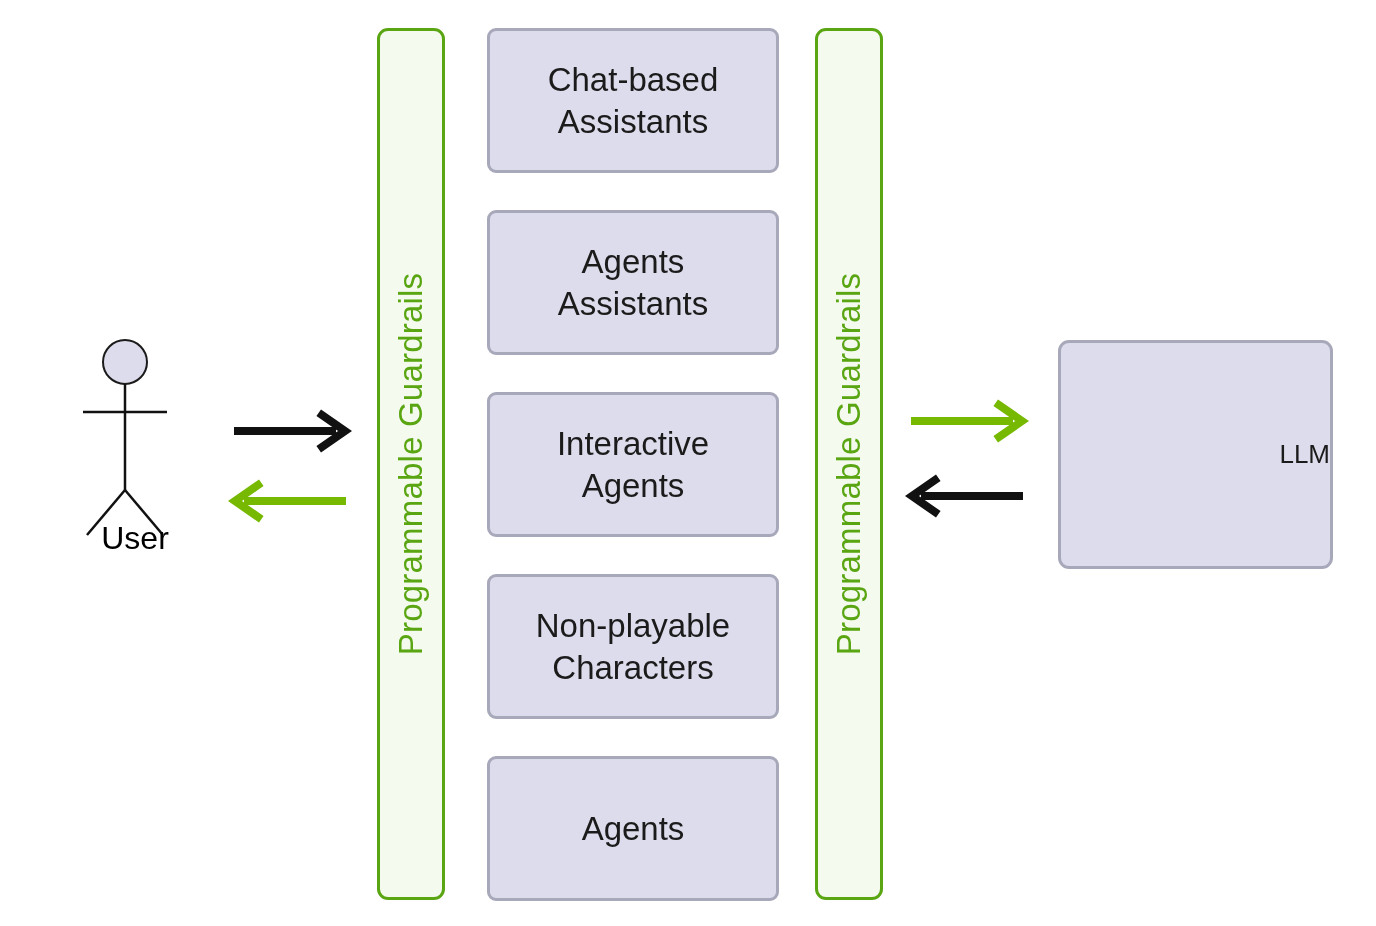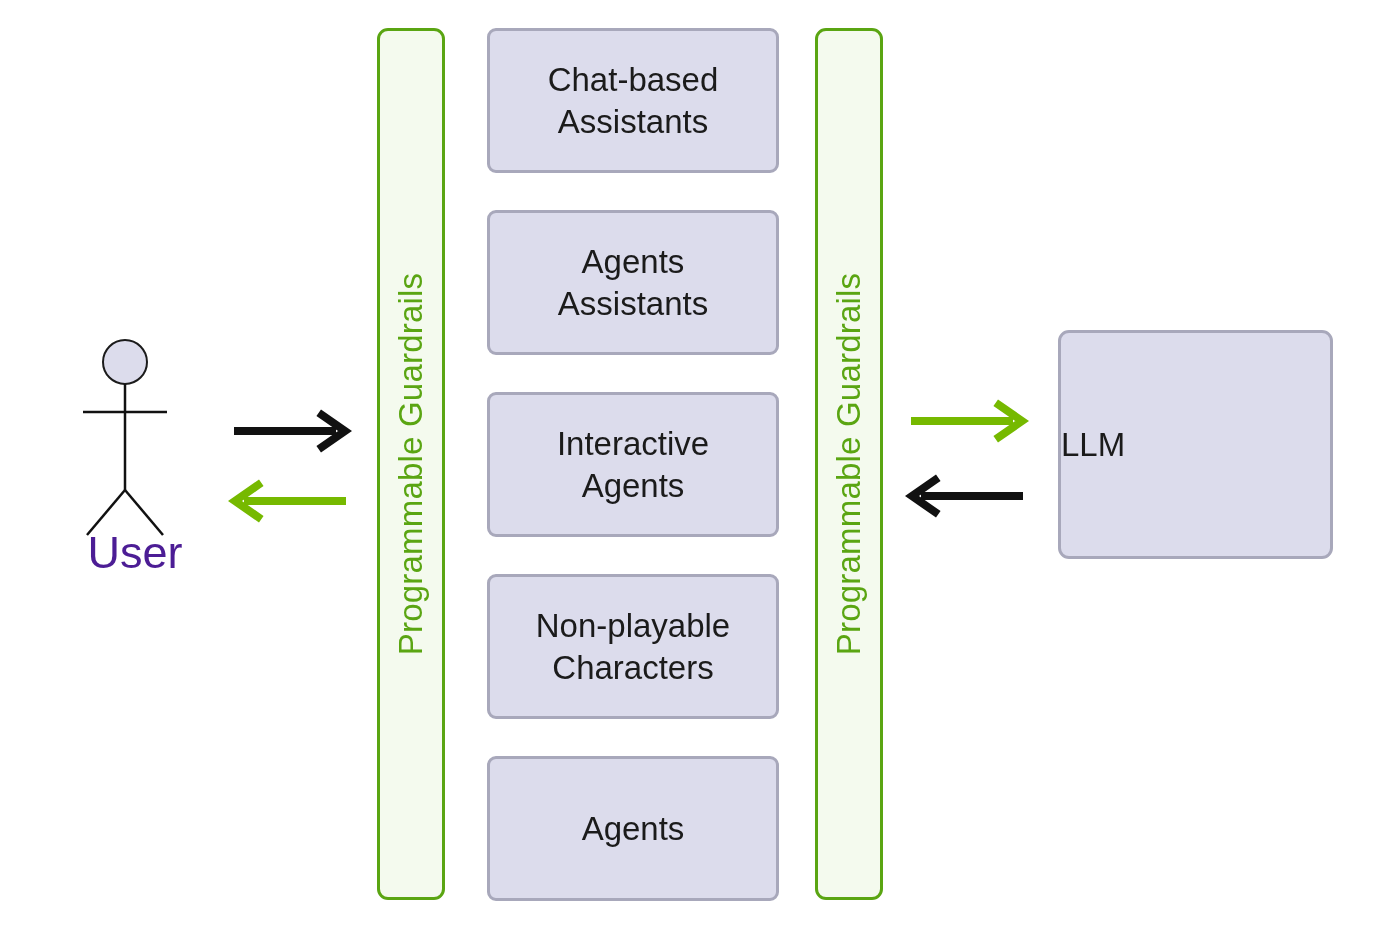--- a/index.html
+++ b/index.html
@@ -40,25 +40,25 @@
     box-sizing: border-box;
   }
   #user-body-svg {
     position: absolute;
     left: 0;
     top: 0;
   }
   #user-label {
     position: absolute;
     left: 0;
-    top: 200px;
+    top: 192px;
     width: 160px;
     text-align: center;
-    font-size: 45px;
-    color: #4c1d95;
+    font-size: 32px;
+    color: #000000;
     line-height: 1;
     letter-spacing: 0px;
   }
 
   
   .arrow-svg {
     position: absolute;
   }
 
   
@@ -109,31 +109,31 @@
     font-size: 33px;
     color: #1b1b1b;
     line-height: 1.27;
     padding: 0 10px;
   }
 
   
   #llm-box {
     position: absolute;
     left: 1058px;
-    top: 330px;
+    top: 340px;
     width: 275px;
     height: 229px;
     box-sizing: border-box;
     background: #dcdcec;
     border: 3px solid #a8a8bb;
     border-radius: 11px;
     display: flex;
     align-items: center;
-    justify-content: flex-start;
-    font-size: 33px;
+    justify-content: flex-end;
+    font-size: 26px;
     color: #1b1b1b;
   }
 </style>
 </head>
 <body>
 
 <div id="canvas">
 
   <div id="user-actor">
     <div id="user-head"></div>

